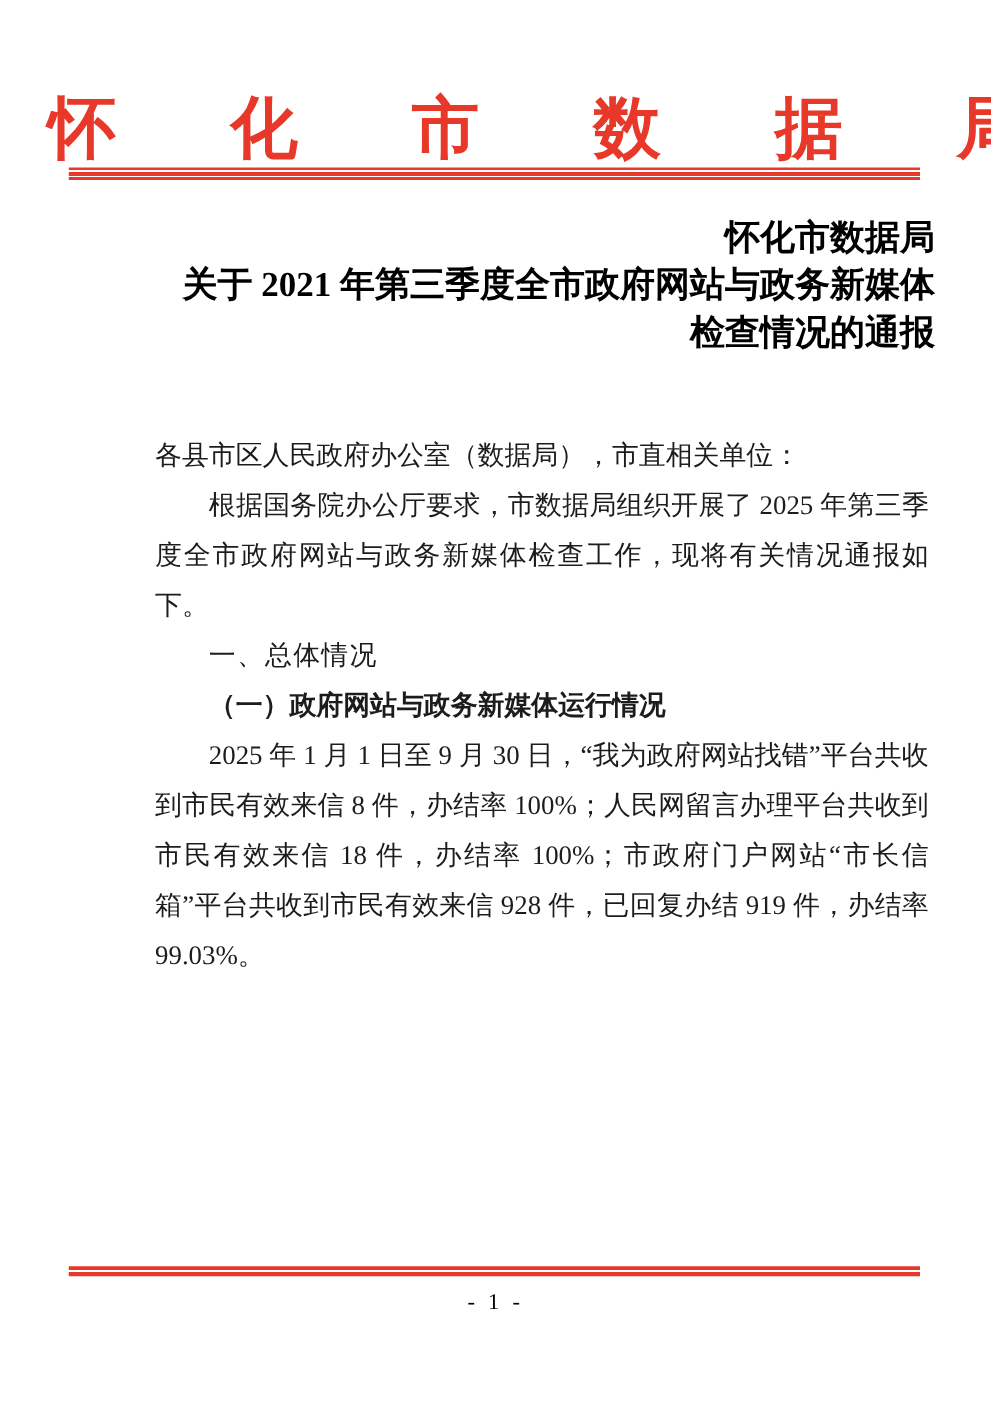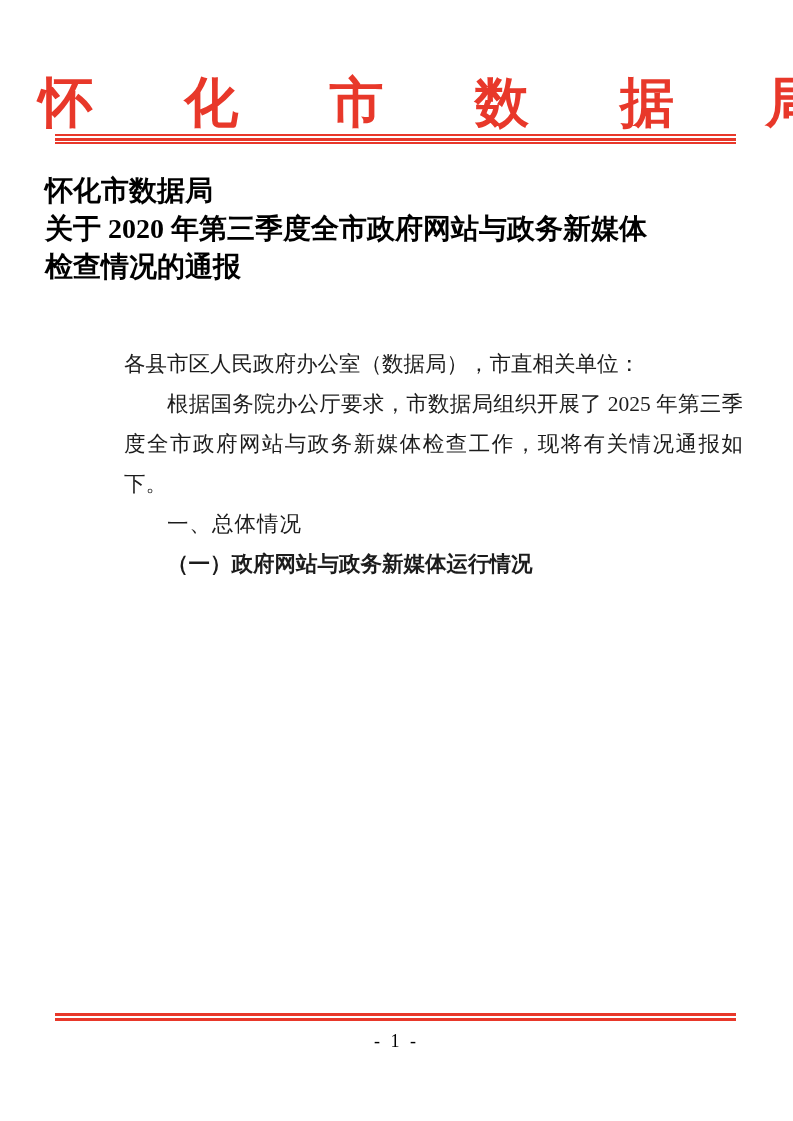--- a/index.html
+++ b/index.html
@@ -49,21 +49,21 @@
       #ffffff 7px 8px,
       var(--red) 8px 10px);
   }
   
   .doc-title{
     position:absolute;
     top:172px;
     left:45px;
     right:45px;
     margin:0;
-    text-align:left;
+    text-align:right;
     font-size:28px;
     line-height:38px;
     font-weight:bold;
     color:#000;
   }
   .doc-title .title-line{display:block;}
   
   .doc-body{
     position:absolute;
     top:344px;
@@ -112,28 +112,29 @@
 <body>
 
 <div class="page">
 
   <div class="masthead-title">怀 化 市 数 据 局</div>
 
   <div class="masthead-rule"></div>
 
   <h1 class="doc-title">
     <span class="title-line">怀化市数据局</span>
-    <span class="title-line">关于 2020 年第三季度全市政府网站与政务新媒体</span>
+    <span class="title-line">关于 2021 年第三季度全市政府网站与政务新媒体</span>
     <span class="title-line">检查情况的通报</span>
   </h1>
 
   <div class="doc-body">
     <p class="salutation">各县市区人民政府办公室（数据局），市直相关单位：</p>
     <p>根据国务院办公厅要求，市数据局组织开展了 2025 年第三季度全市政府网站与政务新媒体检查工作，现将有关情况通报如下。</p>
     <p class="heading-hei">一、总体情况</p>
     <p class="heading-kai">（一）政府网站与政务新媒体运行情况</p>
+    <p>2025 年 1 月 1 日至 9 月 30 日，“我为政府网站找错”平台共收到市民有效来信 8 件，办结率 100%；人民网留言办理平台共收到市民有效来信 18 件，办结率 100%；市政府门户网站“市长信箱”平台共收到市民有效来信 928 件，已回复办结 919 件，办结率 99.03%。</p>
   </div>
 
   <div class="footer-rule"></div>
 
   <div class="page-number">- 1 -</div>
 
 </div>
 
 </body></html>

